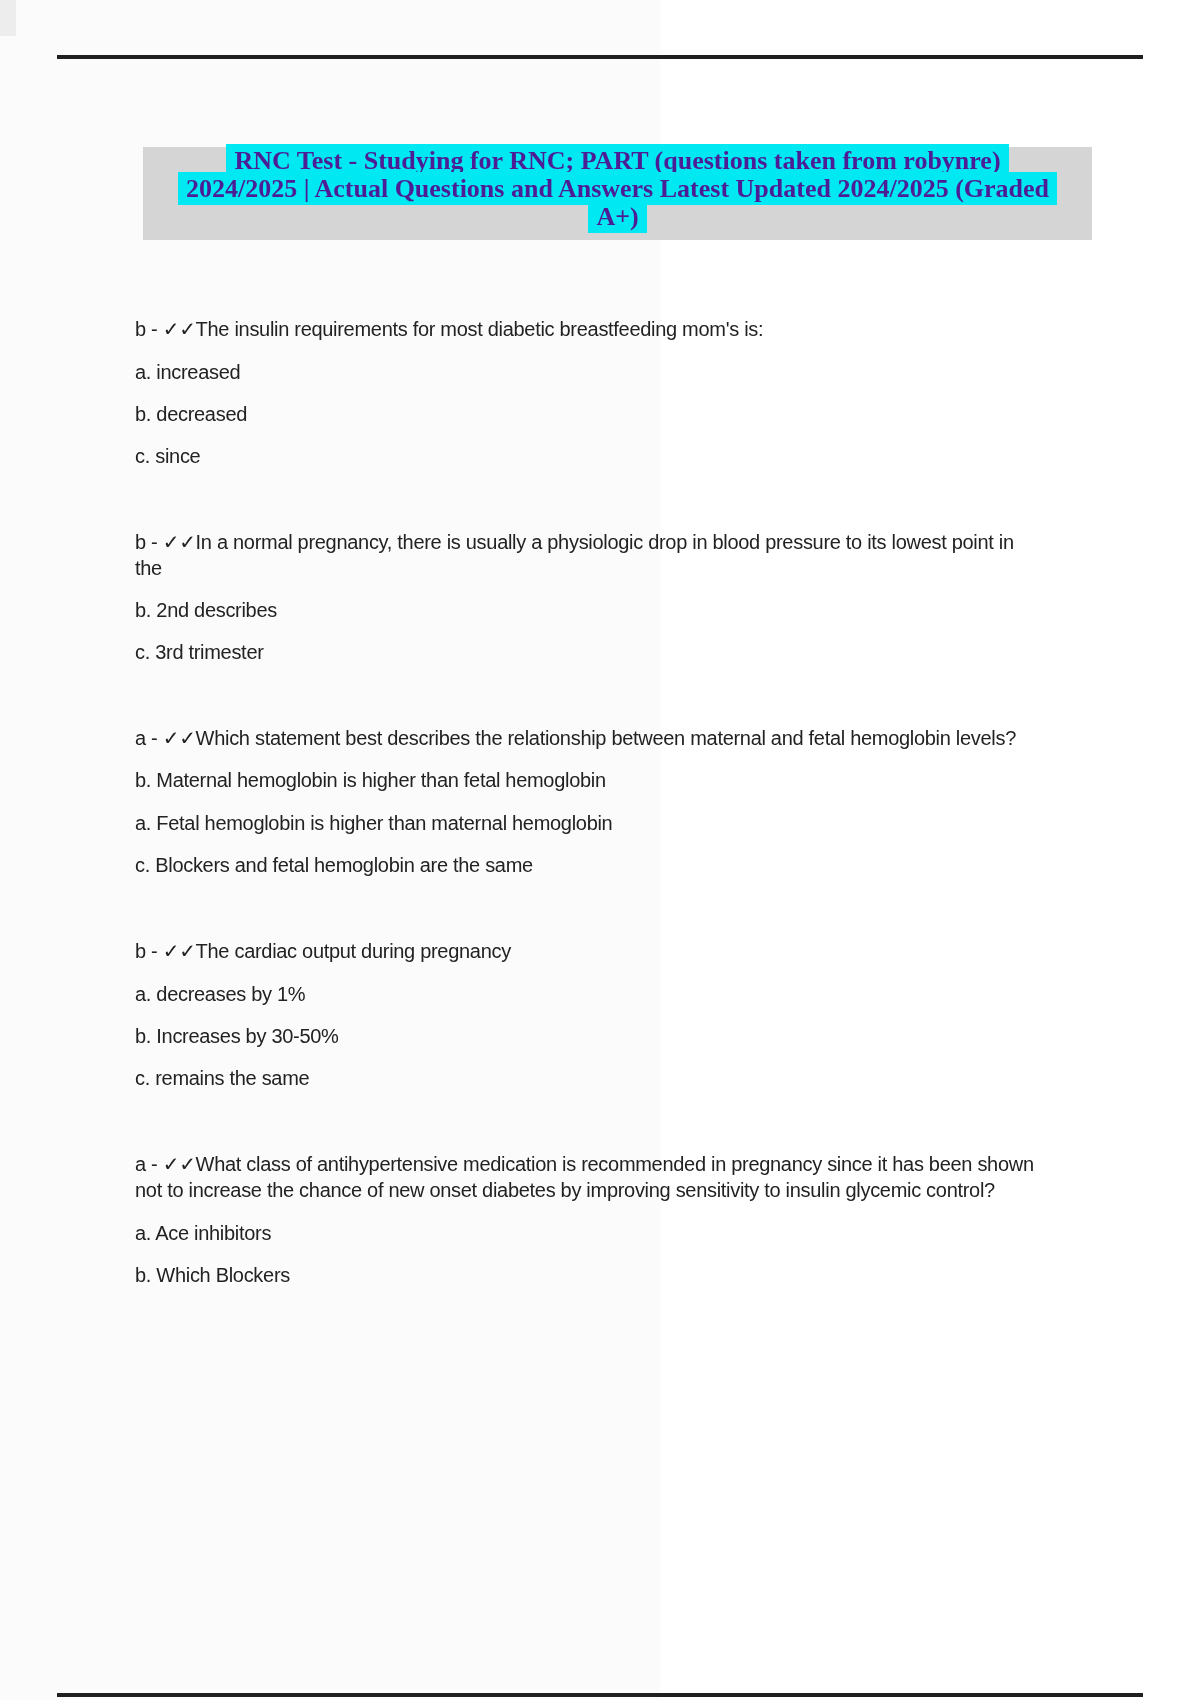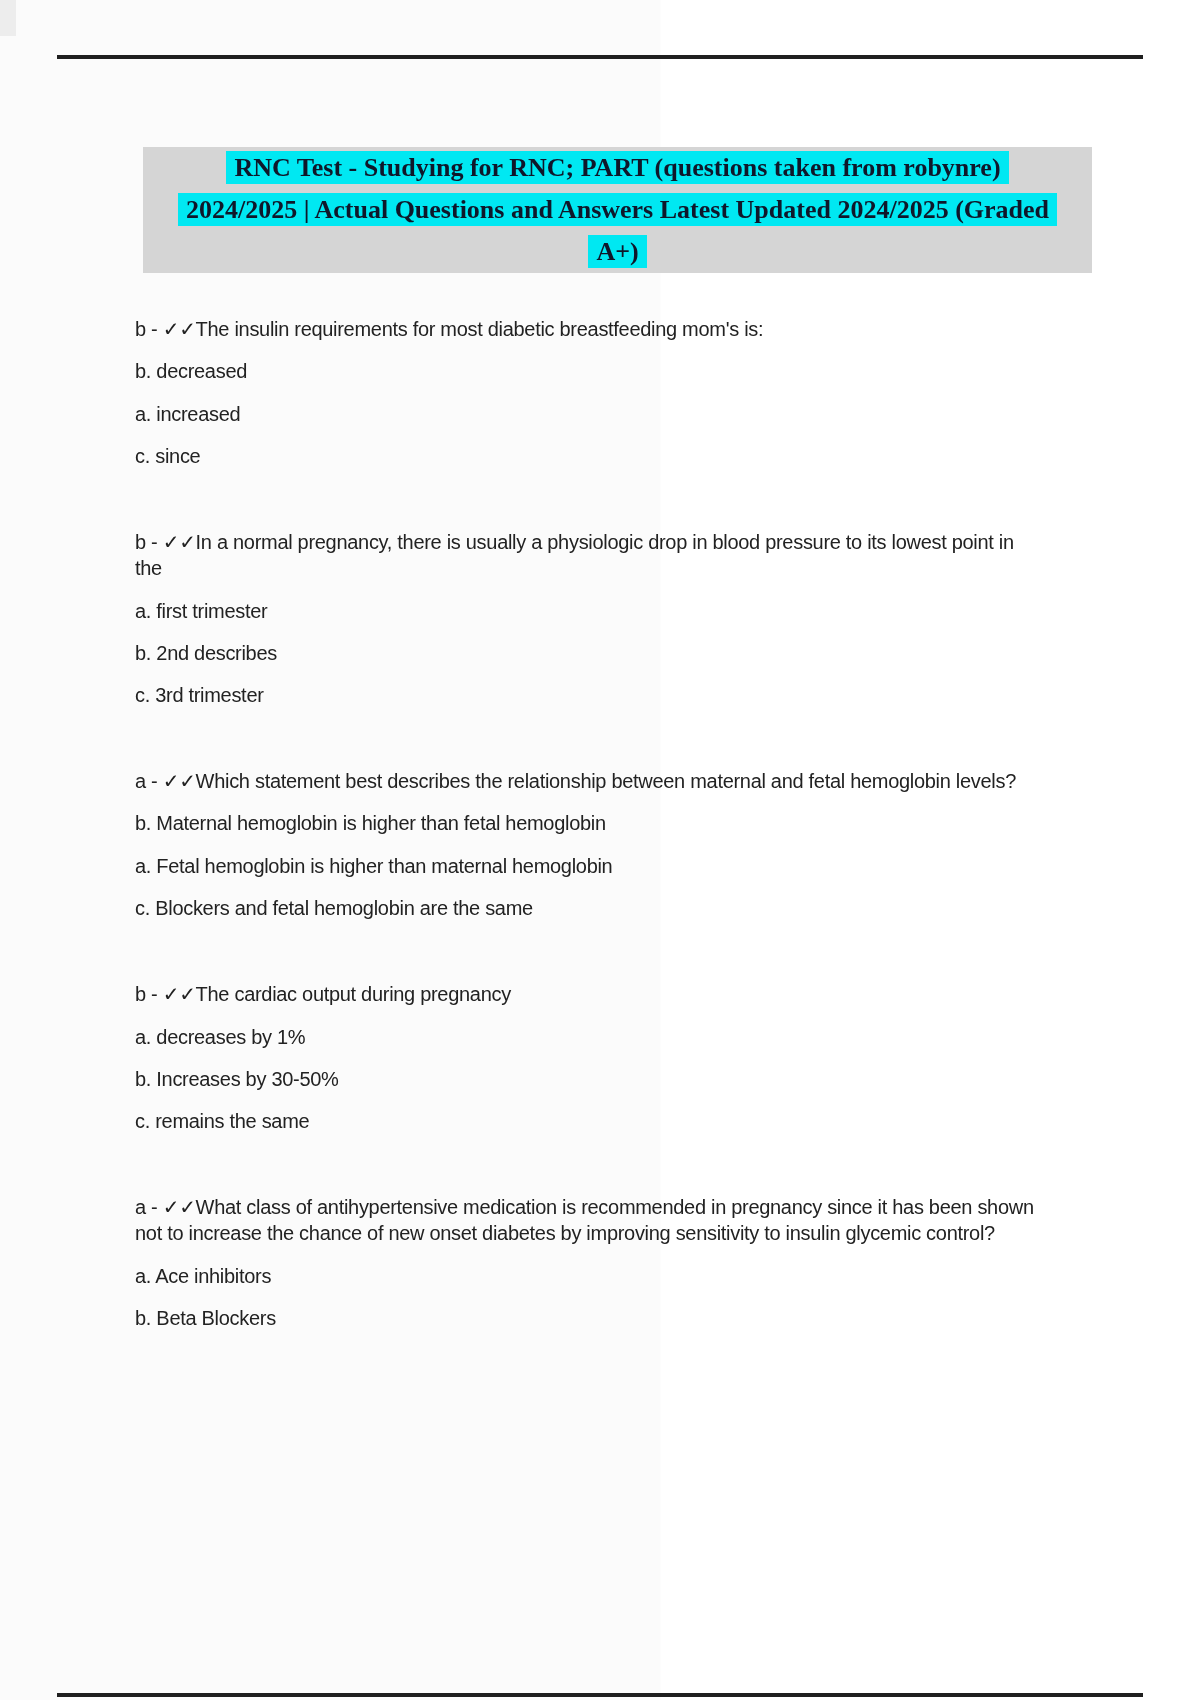--- a/index.html
+++ b/index.html
@@ -29,22 +29,22 @@
 
   .title-block {
     position: absolute;
     left: 143px; top: 147px;
     width: 949px; min-height: 93px;
     background: #d5d5d5;
     text-align: center;
     font-family: "Liberation Serif", "DejaVu Serif", serif;
     font-weight: 700;
     font-size: 26px;
-    line-height: 42px;
-    color: #0f172a;
+    line-height: 28px;
+    color: #4c1d95;
     overflow: visible;
   }
   .hl {
     display: inline;
     white-space: pre;
     background: #00e8f2;
     padding: 2px 8px;
     -webkit-box-decoration-break: clone;
     box-decoration-break: clone;
   }
@@ -73,41 +73,40 @@
   <div class="corner-patch"></div>
   <div class="rule top"></div>
 
   <div class="title-block"><span class="hl">RNC Test - Studying for RNC; PART (questions taken from robynre)
 2024/2025 | Actual Questions and Answers Latest Updated 2024/2025 (Graded
 A+)</span></div>
 
   <div class="content">
 
     <div class="question">b - ✓✓The insulin requirements for most diabetic breastfeeding mom's is:</div>
+    <div class="opt first">a. increased</div>
     <div class="opt">b. decreased</div>
-    <div class="opt first">a. increased</div>
     <div class="opt">c. since</div>
 
     <div class="question">b - ✓✓In a normal pregnancy, there is usually a physiologic drop in blood pressure to its lowest point in
 the</div>
-    <div class="opt first">a. first trimester</div>
     <div class="opt">b. 2nd describes</div>
     <div class="opt">c. 3rd trimester</div>
 
     <div class="question">a - ✓✓Which statement best describes the relationship between maternal and fetal hemoglobin levels?</div>
     <div class="opt">b. Maternal hemoglobin is higher than fetal hemoglobin</div>
     <div class="opt first">a. Fetal hemoglobin is higher than maternal hemoglobin</div>
     <div class="opt">c. Blockers and fetal hemoglobin are the same</div>
 
     <div class="question">b - ✓✓The cardiac output during pregnancy</div>
     <div class="opt first">a. decreases by 1%</div>
     <div class="opt">b. Increases by 30-50%</div>
     <div class="opt">c. remains the same</div>
 
     <div class="question">a - ✓✓What class of antihypertensive medication is recommended in pregnancy since it has been shown
 not to increase the chance of new onset diabetes by improving sensitivity to insulin glycemic control?</div>
     <div class="opt first">a. Ace inhibitors</div>
-    <div class="opt">b. Beta Blockers</div>
+    <div class="opt">b. Which Blockers</div>
 
   </div>
 
   <div class="rule bottom"></div>
 </div>
 
 </body></html>

